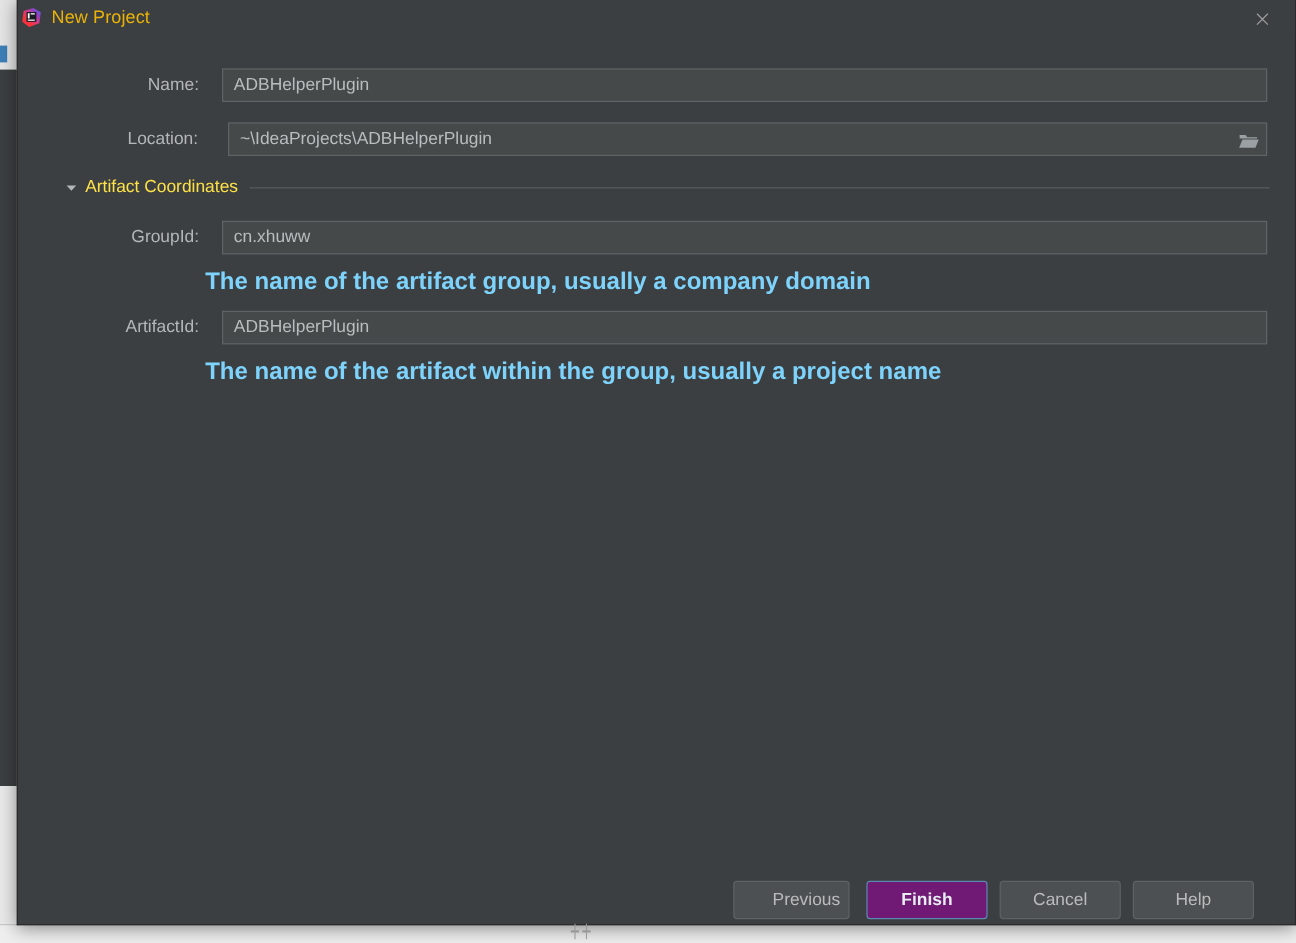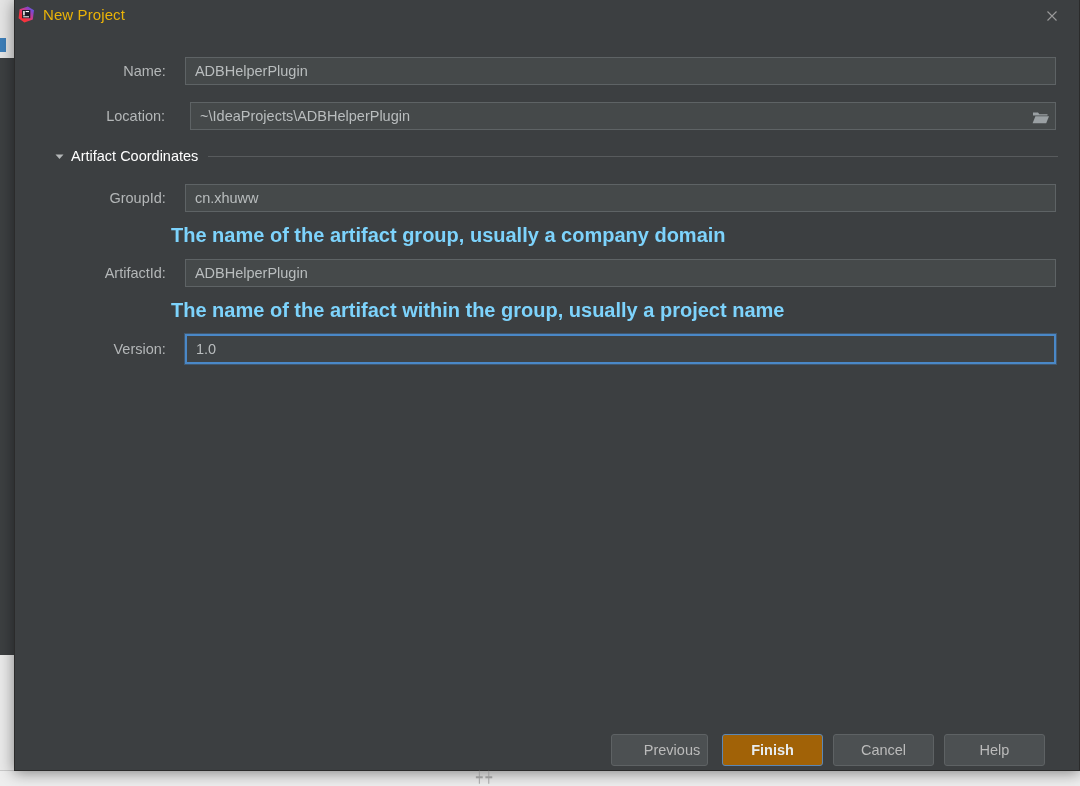--- a/index.html
+++ b/index.html
@@ -177,21 +177,21 @@
     align-items: center;
     cursor: pointer;
   }
   .section .caret {
     width: 12px; height: 12px;
     margin-right: 6px;
     display: flex; align-items: center; justify-content: center;
   }
   .section .sec-label {
     font-size: 14.5px;
-    color: #ffffff;
+    color: #fde047;
     white-space: nowrap;
   }
   .section .sec-line {
     flex: 1;
     height: 1px;
     background: #585b5d;
     margin-left: 10px;
   }
 
   .hint {
@@ -211,21 +211,21 @@
     color: #bbbbbb;
     font-size: 14.5px;
     display: flex;
     align-items: center;
     justify-content: center;
     box-sizing: border-box;
     cursor: pointer;
     font-family: "Liberation Sans", sans-serif;
   }
   .btn.primary {
-    background: #a16207;
+    background: #701a75;
     border: 1px solid #5b87b5;
     color: #e7ecf0;
     font-weight: bold;
   }
 
   .resize-grip {
     position: absolute;
     left: 470px; top: 772px;
     width: 28px; height: 10px;
     display: flex;
@@ -324,26 +324,20 @@
   <div class="hint" style="left:156px; top:224px;">The name of the artifact group, usually a company domain</div>
 
   <div class="row" style="left:26px; top:259px; width:1015px;">
     <span class="field-label" style="width:125px;">ArtifactId:</span>
     <div class="input" style="margin-left:19px; width:872px;">
       <span>ADBHelperPlugin</span>
     </div>
   </div>
   <div class="hint" style="left:156px; top:299px;">The name of the artifact within the group, usually a project name</div>
 
-  <div class="row" style="left:26px; top:334px; width:1015px;">
-    <span class="field-label" style="width:125px;">Version:</span>
-    <div class="input focused" style="margin-left:19px; width:872px; height:30px;">
-      <span>1.0</span>
-    </div>
-  </div>
 
   <div class="btn" style="left:596px; top:734px; width:97px;padding-left:25px;">Previous</div>
   <div class="btn primary" style="left:707px; top:734px; width:101px;">Finish</div>
   <div class="btn" style="left:818px; top:734px; width:101px;">Cancel</div>
   <div class="btn" style="left:929px; top:734px; width:101px;">Help</div>
 
 </div>
 
 <div class="resize-grip">
   <span>┿</span>

